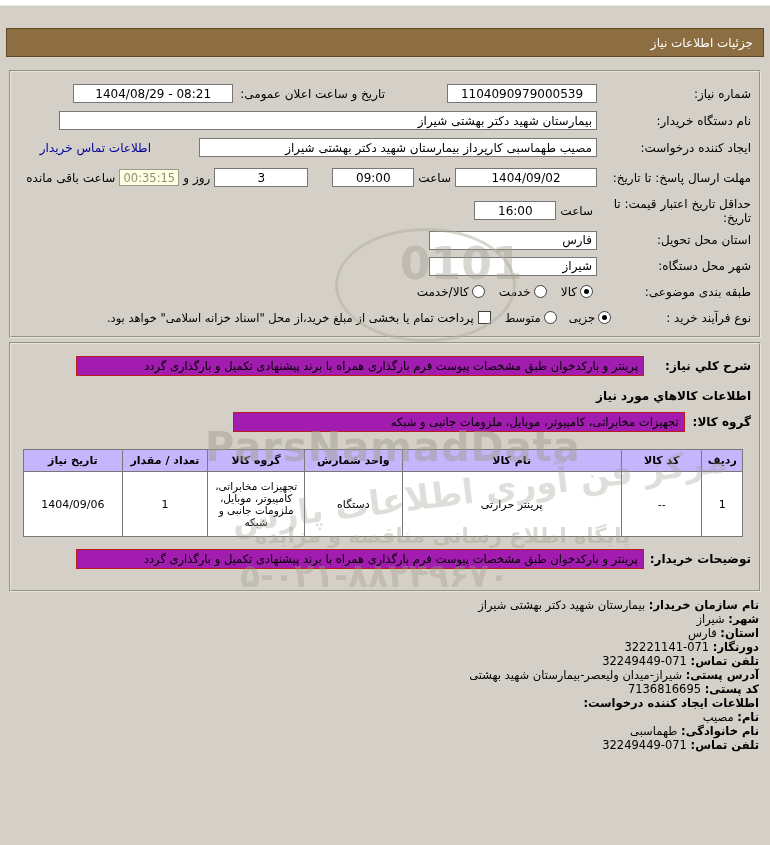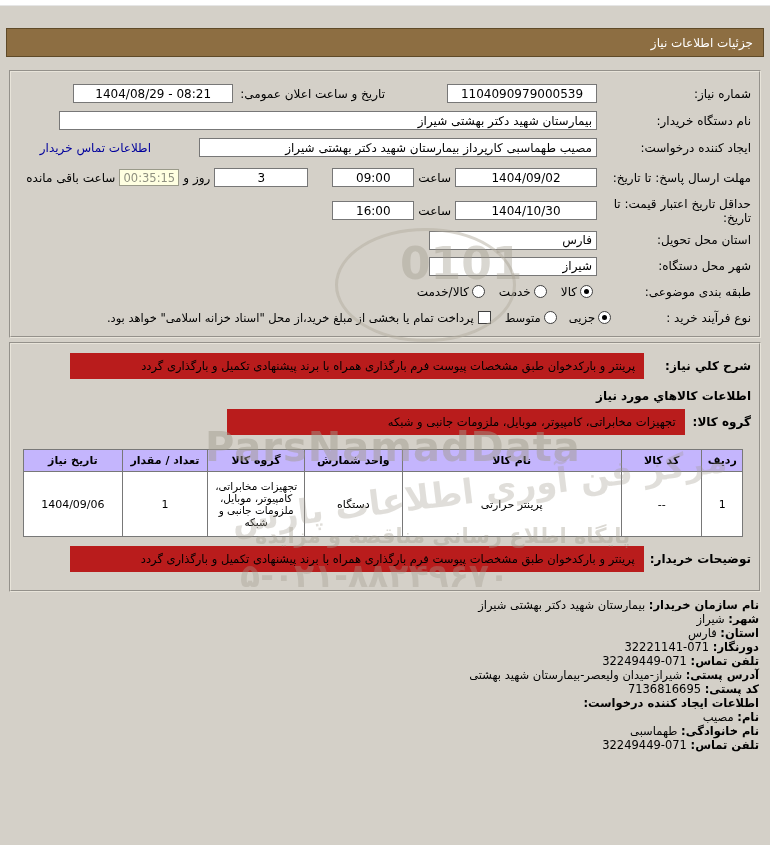--- a/index.html
+++ b/index.html
@@ -11,21 +11,21 @@
             padding:0 10px;font-size:12px;}
   .panel{position:absolute;left:9px;right:9px;border:2px groove #e8e4da;box-sizing:border-box;background:transparent;}
   .panel1{top:70px;height:268px;padding:8px 8px 4px 8px;}
   .panel2{top:342px;height:250px;padding:9px 8px;}
   .row{display:flex;align-items:center;min-height:27px;}
   .lbl{width:150px;flex:none;padding-left:4px;line-height:14px;}
   .inp{background:#fff;border:1px solid #777;height:17px;display:flex;align-items:center;
        padding:0 4px;box-sizing:content-box;font-size:12px;overflow:hidden;white-space:nowrap;}
   .num{direction:ltr;justify-content:center;}
   .rtl-val{justify-content:flex-start;}
-  .blackbox{background:#b91c1c;border:4px solid #b91c1c;padding:2px 5px;font-size:11.5px;white-space:nowrap;overflow:hidden;}
+  .blackbox{background:#a21caf;border:1px solid #b91c1c;padding:2px 5px;font-size:11.5px;white-space:nowrap;overflow:hidden;}
   .link{color:#00009c;cursor:pointer;}
   .countdown{background:#ffffe1;border:1px solid #9a9a8a;color:#8f9080;width:58px;height:15px;
              display:flex;align-items:center;justify-content:center;direction:ltr;font-size:11.5px;}
   .radio{width:11px;height:11px;border:1px solid #404040;border-radius:50%;background:#fff;
          display:inline-block;flex:none;margin:0 4px 0 3px;}
   .radio.sel{position:relative;}
   .radio.sel::after{content:'';position:absolute;width:5px;height:5px;background:#000;border-radius:50%;
                     top:3px;left:3px;}
   .radio.sel{position:relative;}
   .checkbox{width:11px;height:11px;border:1px solid #404040;background:#fff;display:inline-block;flex:none;margin:0 6px 0 4px;}
@@ -88,21 +88,20 @@
         <span style="margin:0 4px;">ساعت</span>
         <div class="inp num" style="width:72px;">09:00</div>
         <div class="inp num" style="width:84px;margin-right:24px;">3</div>
         <span style="margin:0 4px;">روز و</span>
         <div class="countdown">00:35:15</div>
         <span style="margin-right:4px;">ساعت باقی مانده</span>
       </div>
 
       <div class="row" style="min-height:33px;">
         <span class="lbl">حداقل تاریخ اعتبار قیمت: تا تاریخ:</span>
-        <div class="inp num" style="width:132px;">1404/10/30</div>
         <span style="margin:0 4px;">ساعت</span>
         <div class="inp num" style="width:72px;">16:00</div>
       </div>
 
       <div class="row" style="min-height:26px;">
         <span class="lbl">استان محل تحویل:</span>
         <div class="inp rtl-val" style="width:158px;">فارس</div>
       </div>
 
       <div class="row" style="min-height:26px;">

